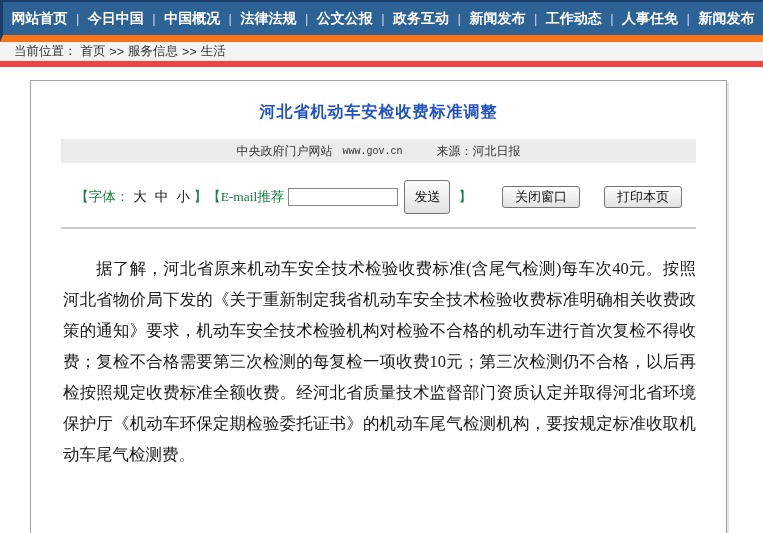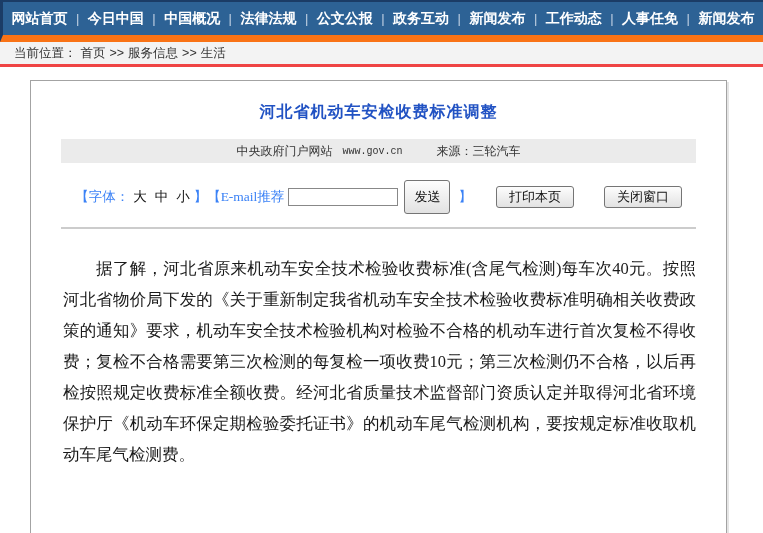--- a/index.html
+++ b/index.html
@@ -26,21 +26,21 @@
 
   
   .breadcrumb-bar {
     height: 25px;
     background: #f3f3f3;
     display: flex;
     align-items: center;
     padding-left: 14px;
     font-size: 12.5px;
     color: #333333;
-    border-bottom: 3px solid #ef4444;
+    border-bottom: 6px solid #ef4444;
   }
   .breadcrumb-bar span { margin-right: 4px; }
   .crumb-link { cursor: pointer; }
 
   
   .content-box {
     margin: 13px 33px 0 30px;
     width: 697px;
     height: 478px;
     background: #ffffff;
@@ -76,21 +76,21 @@
 
   .toolbar {
     margin-top: 17px;
     display: flex;
     align-items: center;
     justify-content: center;
     font-size: 13.5px;
     color: #111111;
     font-family: "Liberation Serif", serif;
   }
-  .tb-blue { color: #3b82f6; }
+  .tb-blue { color: #15803d; }
   .tb-size { margin: 0 4px; cursor: pointer; }
   .email-input {
     width: 110px;
     height: 18px;
     border: 1px solid #888888;
     margin: 0 6px 0 4px;
     font-size: 12px;
     padding: 0 3px;
   }
   .btn {
@@ -159,35 +159,35 @@
 
 <div class="content-box">
 
   <h1 class="article-title">河北省机动车安检收费标准调整</h1>
 
   <div class="meta-bar">
     <span class="meta-group">
       <span>中央政府门户网站</span>
       <span class="meta-url">www.gov.cn</span>
     </span>
-    <span>来源：三轮汽车</span>
+    <span>来源：河北日报</span>
   </div>
 
   <div class="toolbar">
     <span class="tb-blue">【字体：</span>
     <span class="tb-size">大</span>
     <span class="tb-size">中</span>
     <span class="tb-size">小</span>
     <span class="tb-blue">】</span>
     <span class="tb-blue">【E-mail推荐</span>
     <input class="email-input" type="text" value="" style="">
     <button class="btn">发送</button>
     <span class="tb-blue tb-bracket-end">】</span>
+    <button class="btn btn-close">关闭窗口</button>
     <button class="btn btn-print">打印本页</button>
-    <button class="btn btn-close">关闭窗口</button>
   </div>
 
   <div class="divider"></div>
 
   <div class="article-body">
     <p>据了解，河北省原来机动车安全技术检验收费标准(含尾气检测)每车次40元。按照河北省物价局下发的《关于重新制定我省机动车安全技术检验收费标准明确相关收费政策的通知》要求，机动车安全技术检验机构对检验不合格的机动车进行首次复检不得收费；复检不合格需要第三次检测的每复检一项收费10元；第三次检测仍不合格，以后再检按照规定收费标准全额收费。经河北省质量技术监督部门资质认定并取得河北省环境保护厅《机动车环保定期检验委托证书》的机动车尾气检测机构，要按规定标准收取机动车尾气检测费。</p>
   </div>
 
 </div>
 

